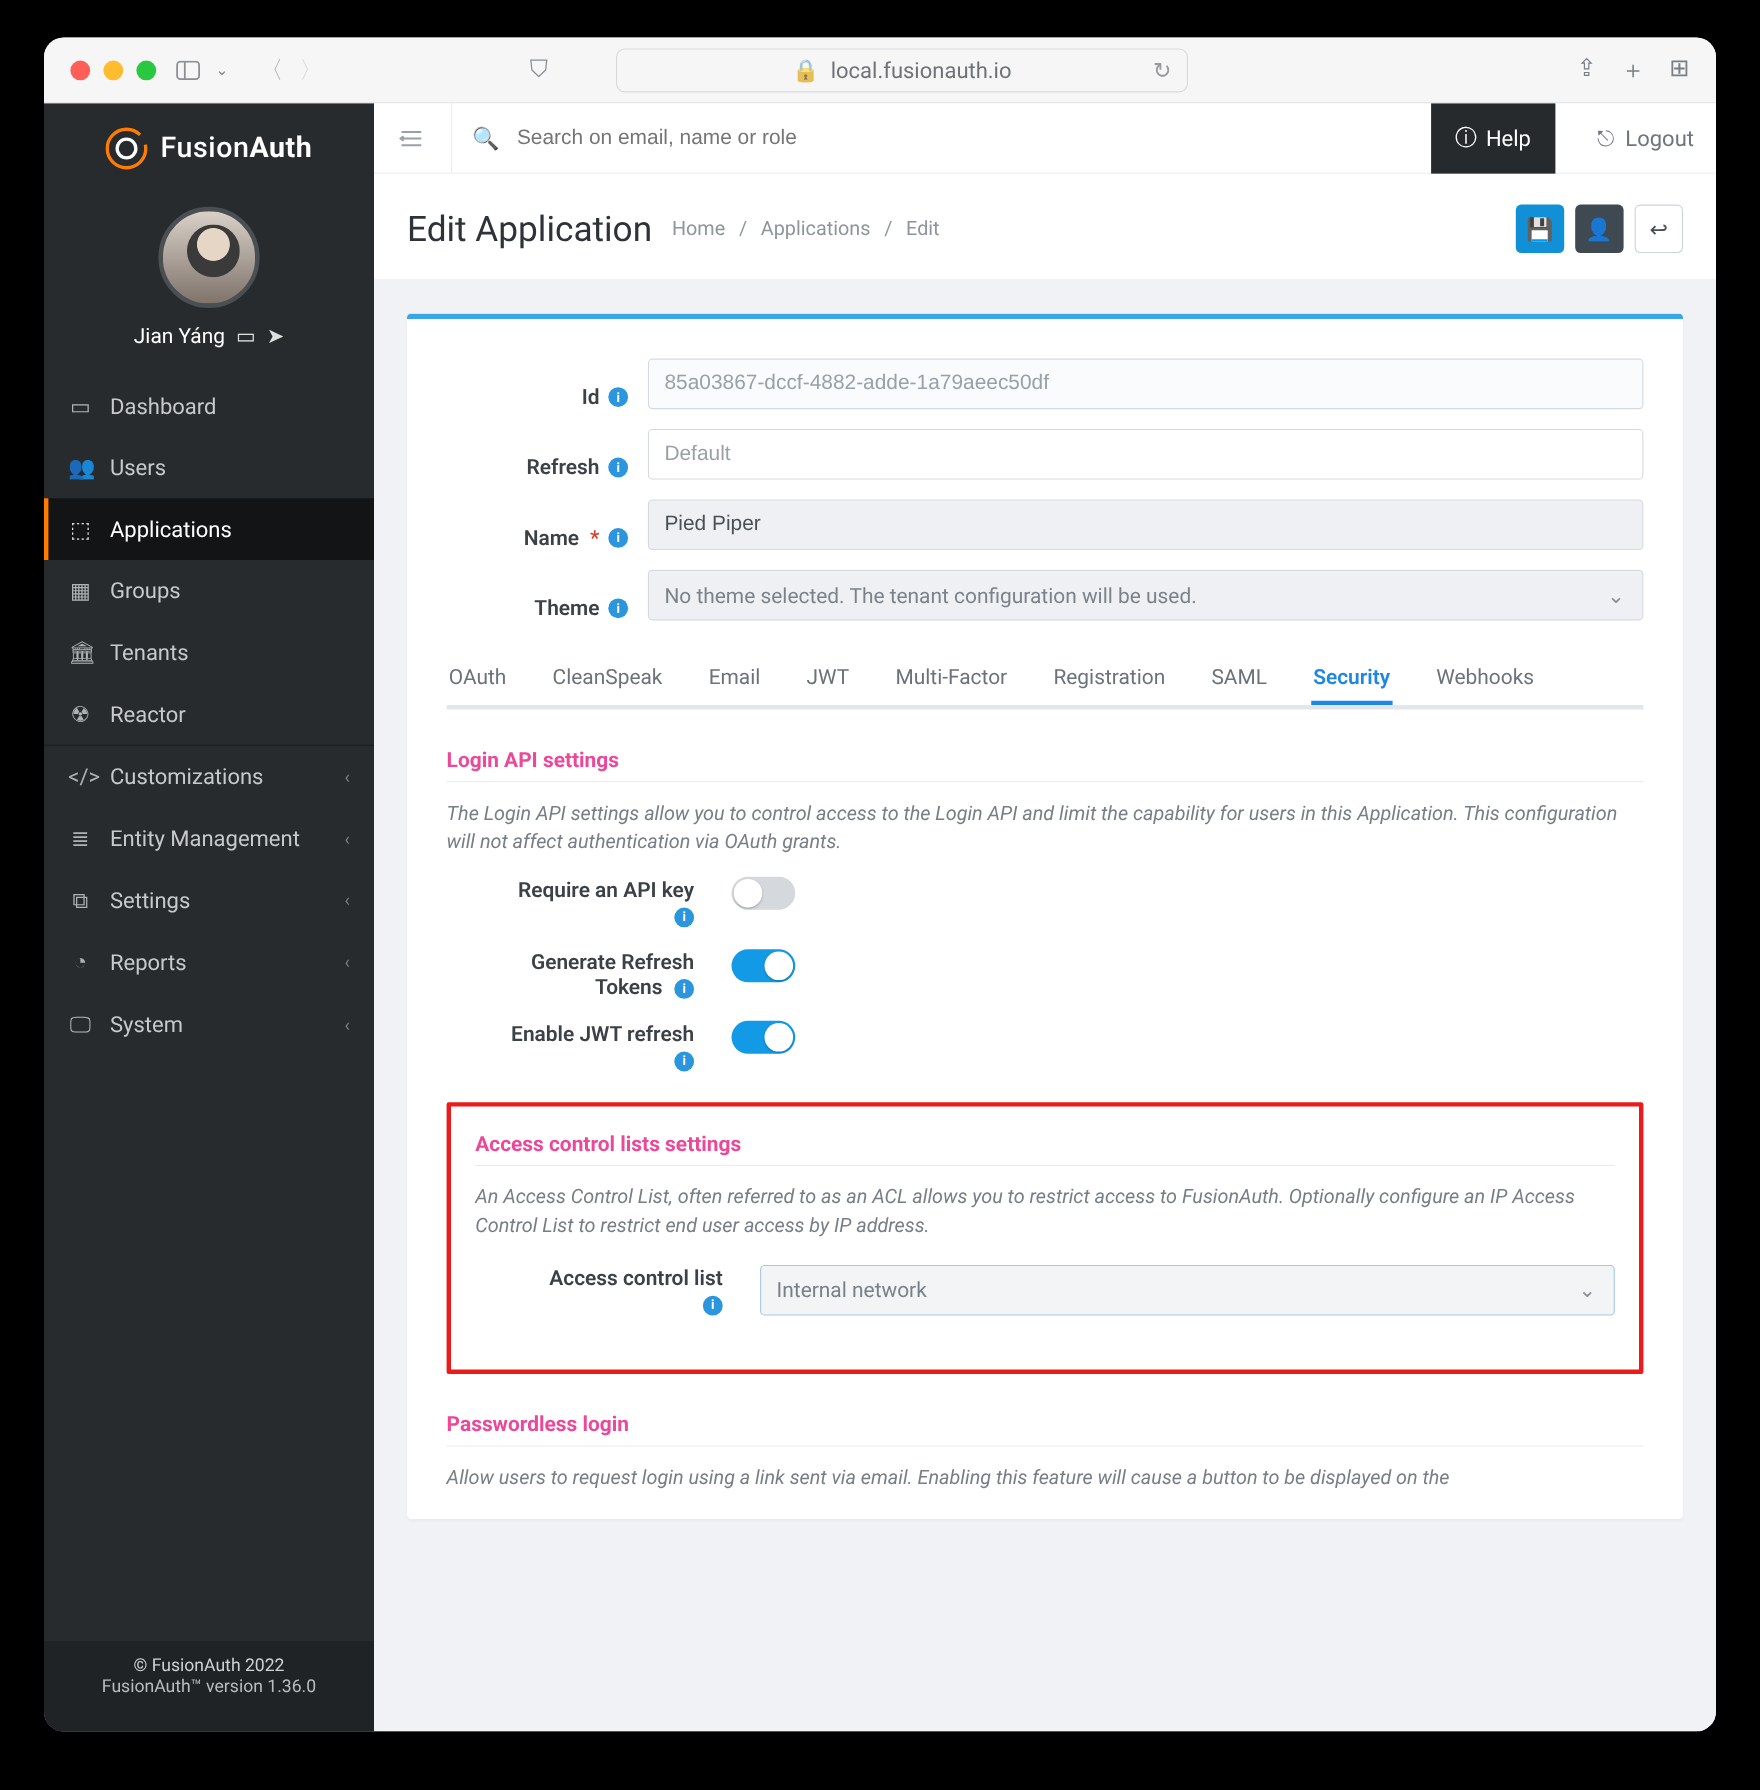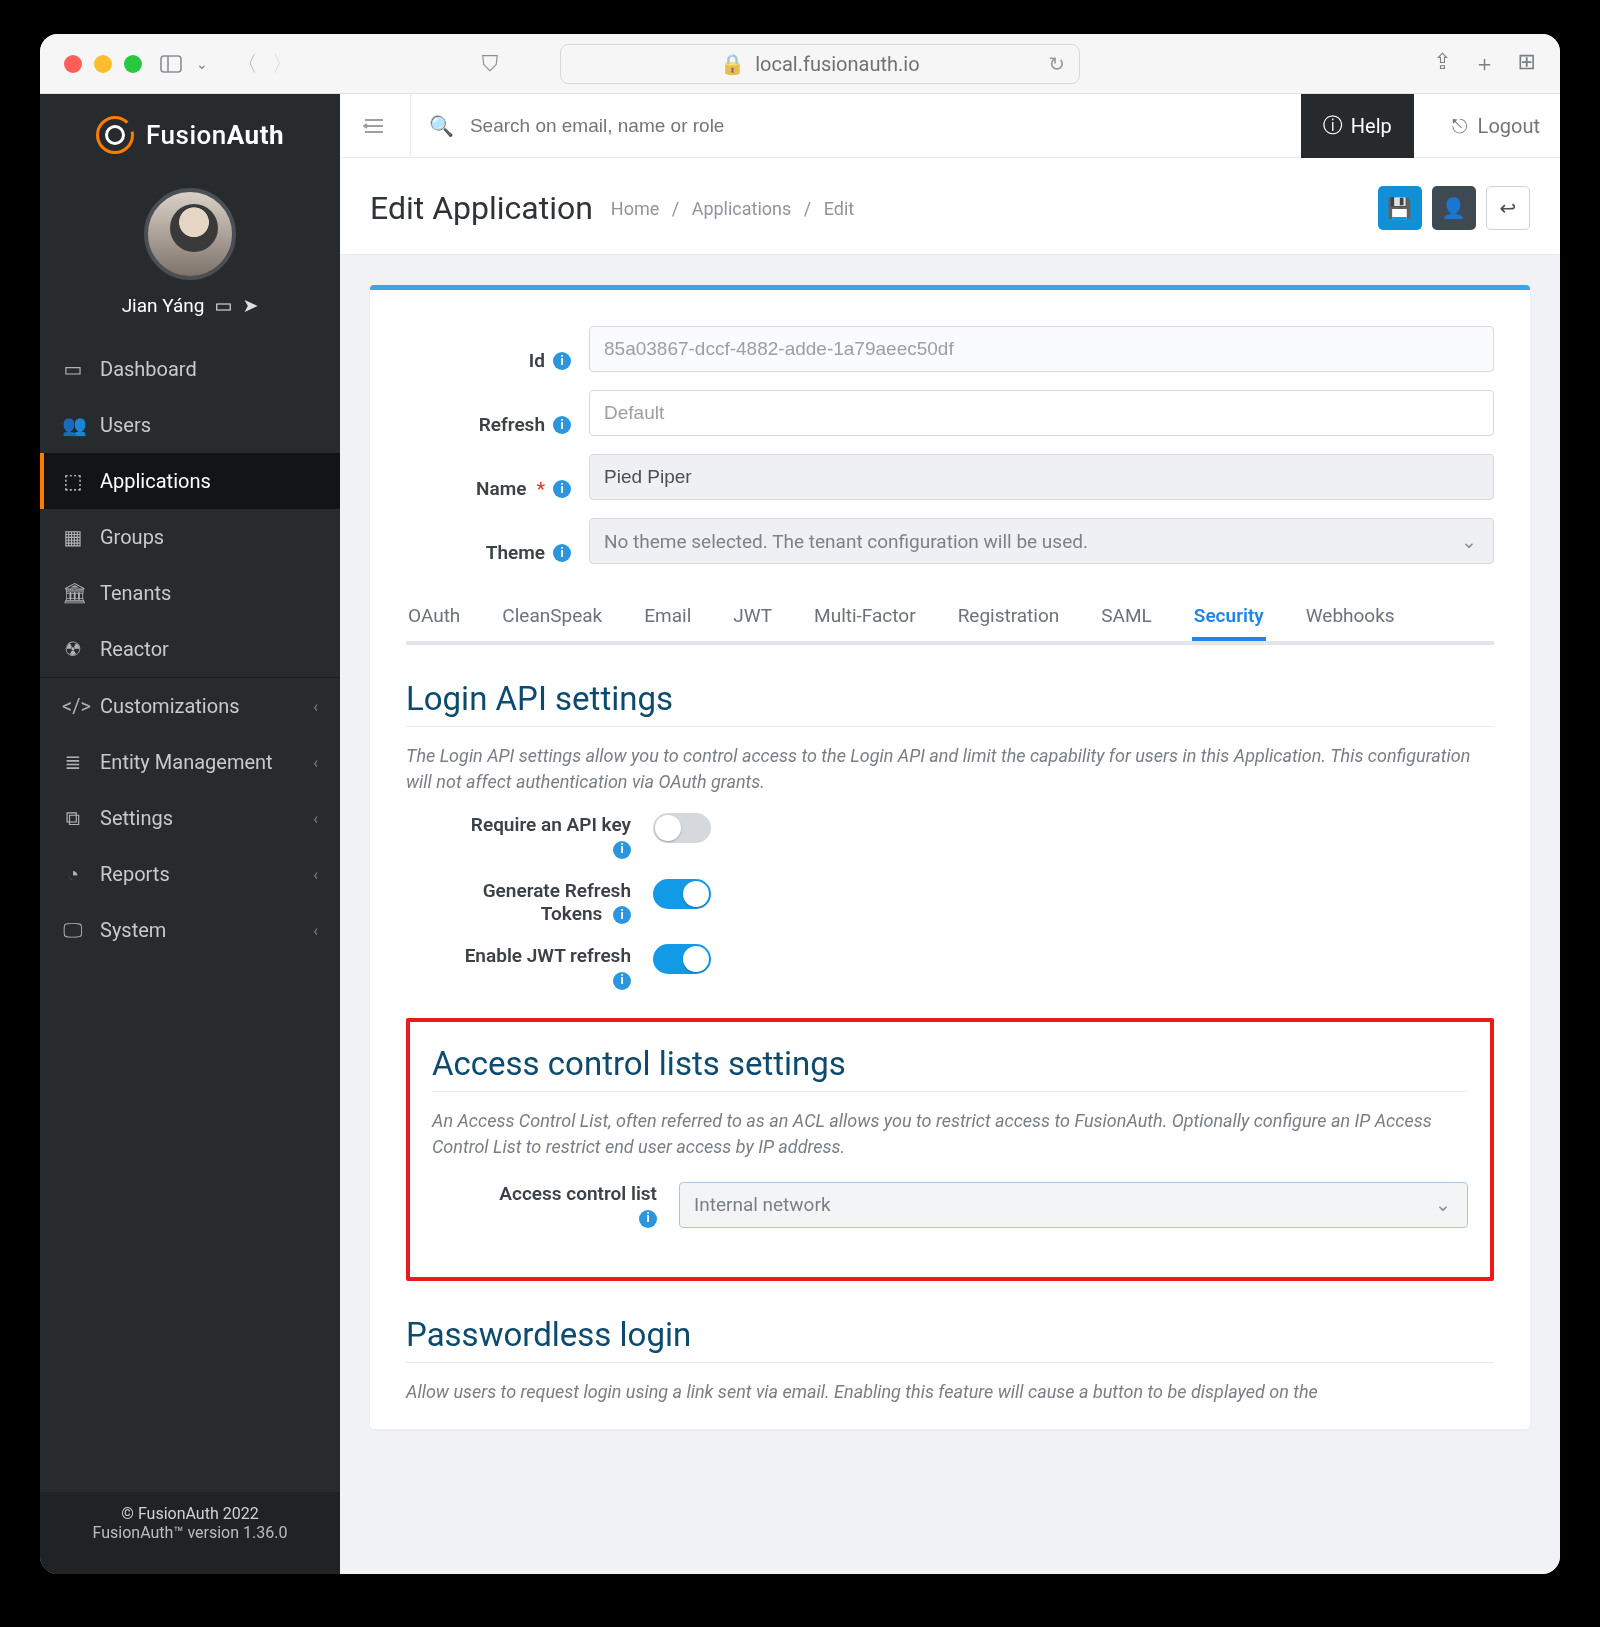--- a/index.html
+++ b/index.html
@@ -134,26 +134,26 @@
   .finput.name-val{background:#eef0f3;color:#4a5056}
 
   
   .tabs-wrap{margin-top:26px;border-bottom:4px solid #e2e5e9}
   .tabs{display:flex;gap:38px;font-size:19px;color:#6c727a;overflow:hidden}
   .tab{padding:14px 2px;cursor:pointer;white-space:nowrap}
   .tab.active{color:var(--tab-blue);font-weight:600;box-shadow:inset 0 -4px 0 var(--tab-blue)}
 
   
   .section{margin-top:34px}
-  .section h2{font-size:33px;font-weight:400;color:#0c4a6e;margin:0 0 6px 0}
+  .section h2{font-size:19px;font-weight:700;color:#ec4899;margin:0 0 6px 0}
   .section hr{border:none;border-top:1px solid var(--border-light);margin:8px 0 16px 0}
   .section .desc{font-style:italic;color:#787e85;font-size:18px;line-height:1.45}
 
   
-  .toggle-row{display:flex;align-items:flex-start;gap:22px;margin:18px 0}
+  .toggle-row{display:flex;align-items:flex-start;gap:34px;margin:18px 0}
   .toggle-label{width:225px;text-align:right;color:#3c4147;font-size:19px;font-weight:600;line-height:1.25}
   .toggle-label .sub{display:block;text-align:right}
   .toggle-label .info-ic{margin-left:6px;vertical-align:middle}
   .toggle{width:58px;height:30px;border-radius:30px;background:var(--grey-off);position:relative;transition:.15s;}
   .toggle .knob{position:absolute;top:2px;left:2px;width:26px;height:26px;border-radius:50%;background:#fff;box-shadow:0 1px 2px rgba(0,0,0,.25)}
   .toggle.on{background:var(--toggle-blue)}
   .toggle.on .knob{left:auto;right:2px}
 
   
   .highlight-box{border:4px solid var(--red-box);border-radius:2px;padding:22px 22px 30px 22px;margin-top:26px}

